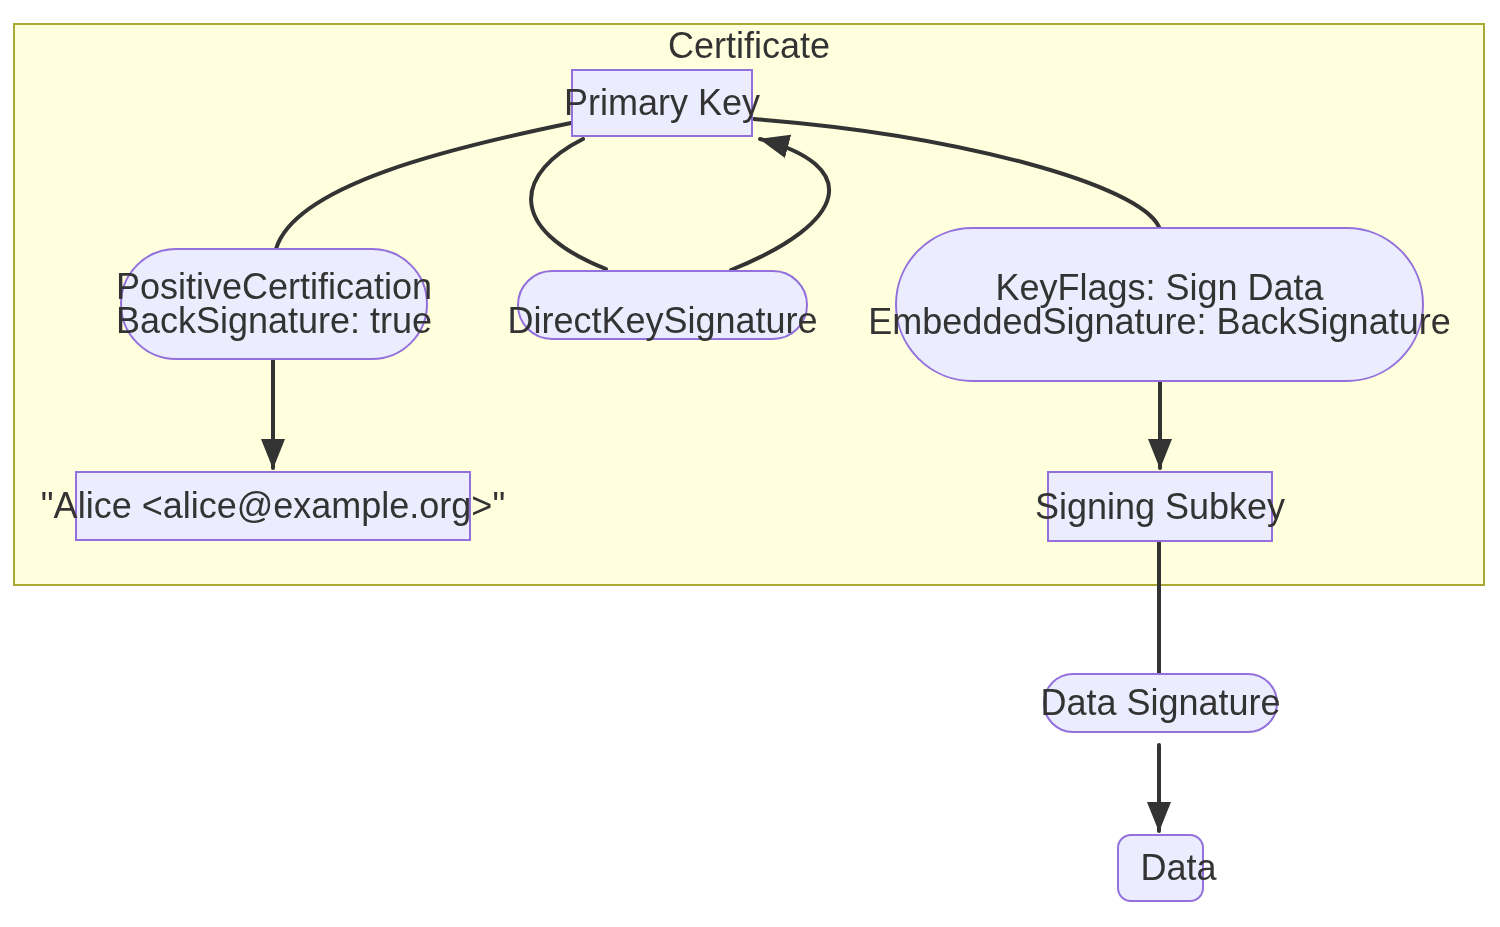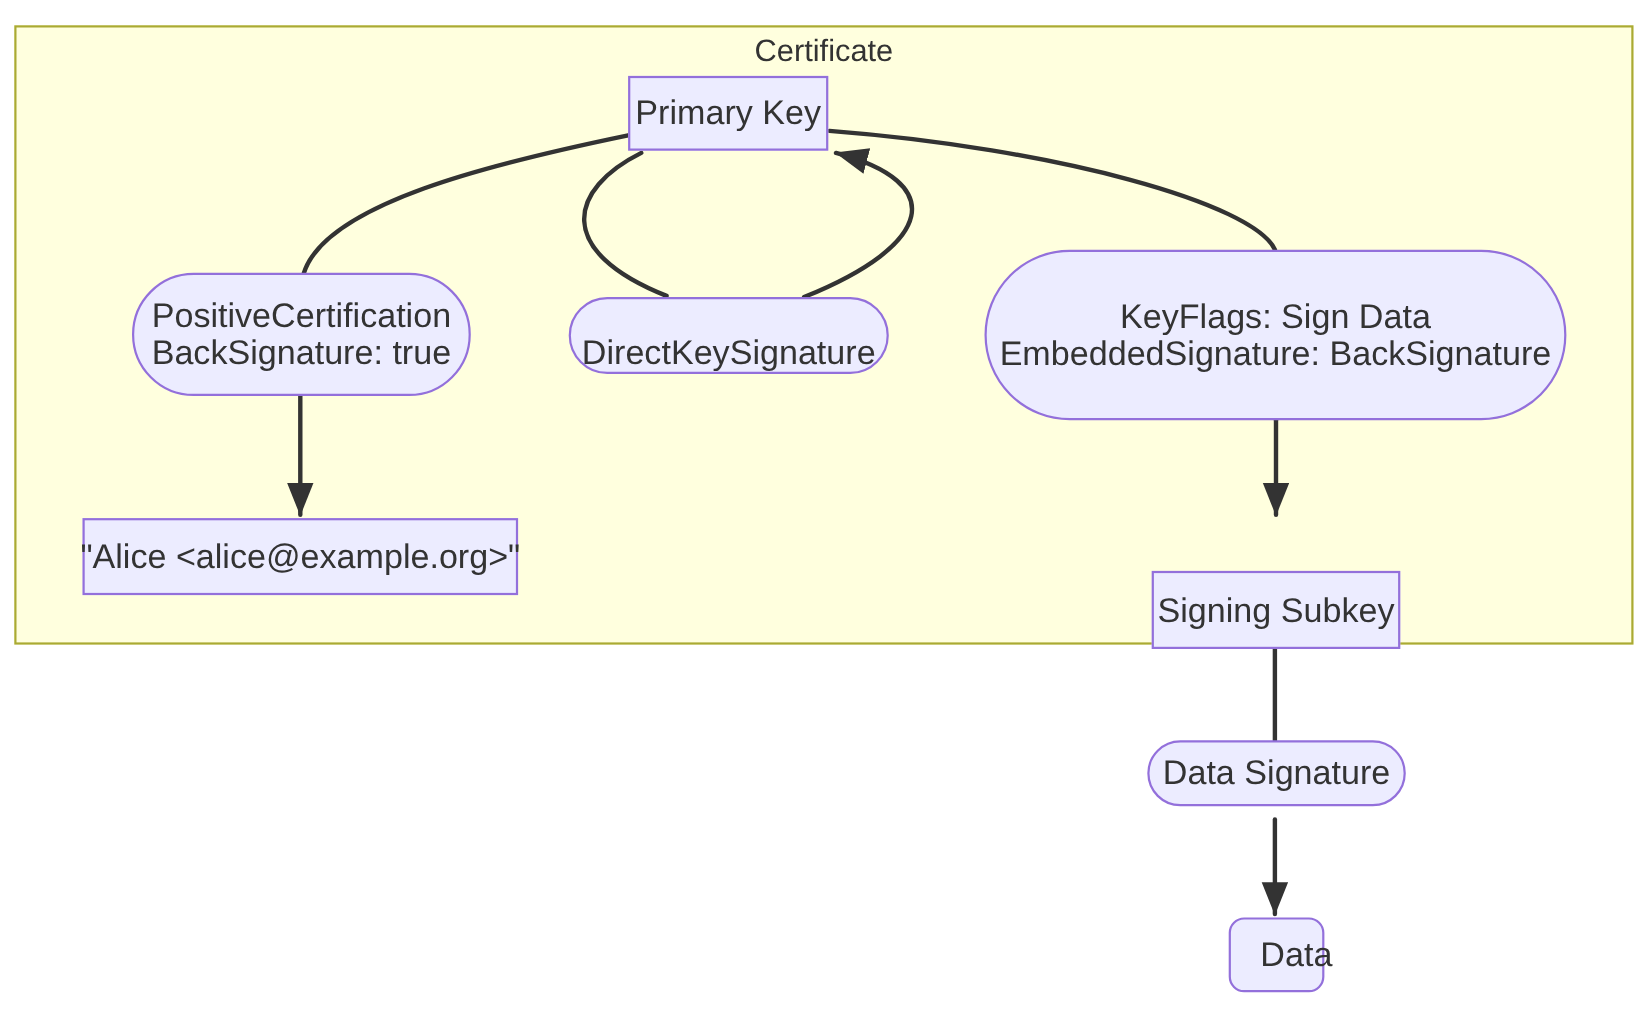--- a/index.html
+++ b/index.html
@@ -24,21 +24,21 @@
     position:absolute;
     left:13px;top:23px;width:1472px;height:563px;
     box-sizing:border-box;
     background:var(--cluster-bg);
     border:2px solid var(--cluster-border);
   }
   .cluster-label{
     position:absolute;
     left:0;top:4px;width:100%;
     text-align:center;
-    font-size:28px;
+    font-size:36px;
     line-height:34px;
     color:var(--text-color);
   }
   .edges{
     position:absolute;left:0;top:0;width:1500px;height:927px;
     pointer-events:none;
   }
   .edge{
     fill:none;
     stroke:var(--edge-color);
@@ -48,21 +48,21 @@
   .arrowhead{fill:var(--edge-color);stroke:none;}
   .node{
     position:absolute;
     box-sizing:border-box;
     display:flex;
     flex-direction:column;
     align-items:center;
     justify-content:center;
     background:var(--node-bg);
     border:2px solid var(--node-border);
-    font-size:31px;
+    font-size:36px;
     line-height:34px;
     text-align:center;
     white-space:nowrap;
   }
   .node.rect{border-radius:0;}
   .node.stadium{border-radius:999px;}
   .node.rounded{border-radius:14px;padding-left:36px;}
 </style>
 </head>
 <body>
@@ -105,21 +105,21 @@
 
   <div class="node stadium" style="left:895px;top:227px;width:529px;height:155px;">
     <span>KeyFlags: Sign Data</span>
     <span>EmbeddedSignature: BackSignature</span>
   </div>
 
   <div class="node rect" style="left:75px;top:471px;width:396px;height:70px;">
     <span>"Alice &lt;alice@example.org&gt;"</span>
   </div>
 
-  <div class="node rect" style="left:1047px;top:471px;width:226px;height:71px;margin-top:48px;">
+  <div class="node rect" style="left:1047px;top:471px;width:226px;height:71px;">
     <span>Signing Subkey</span>
   </div>
 
   <div class="node stadium" style="left:1043px;top:673px;width:235px;height:60px;">
     <span>Data Signature</span>
   </div>
 
   <div class="node rounded" style="left:1117px;top:834px;width:87px;height:68px;">
     <span>Data</span>
   </div>

